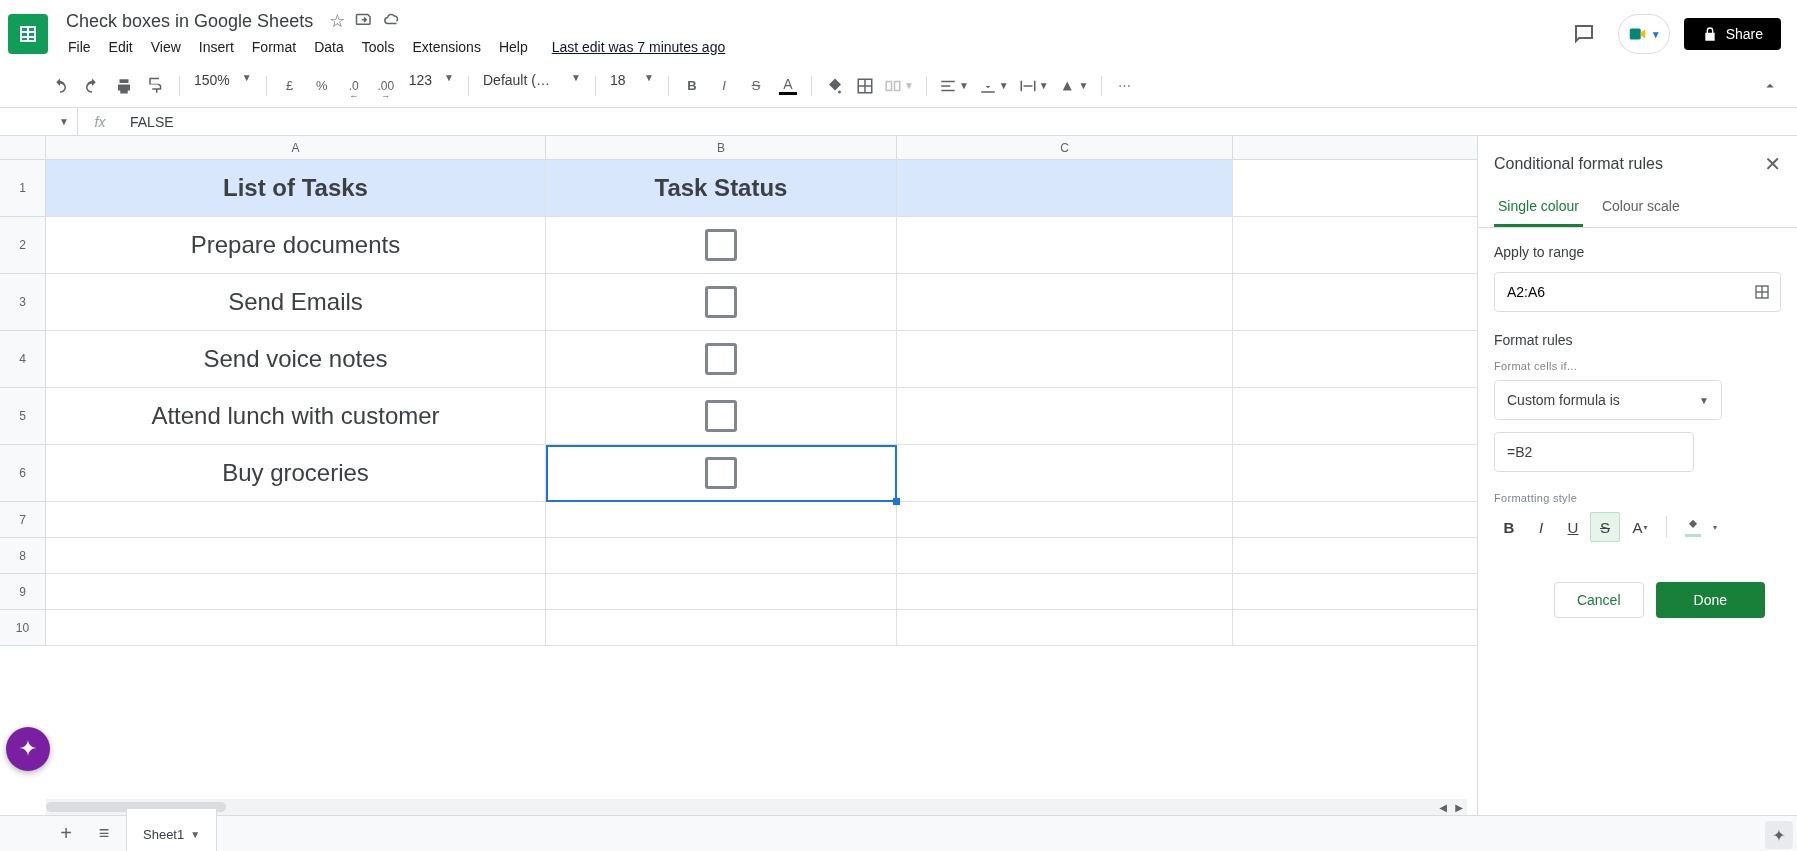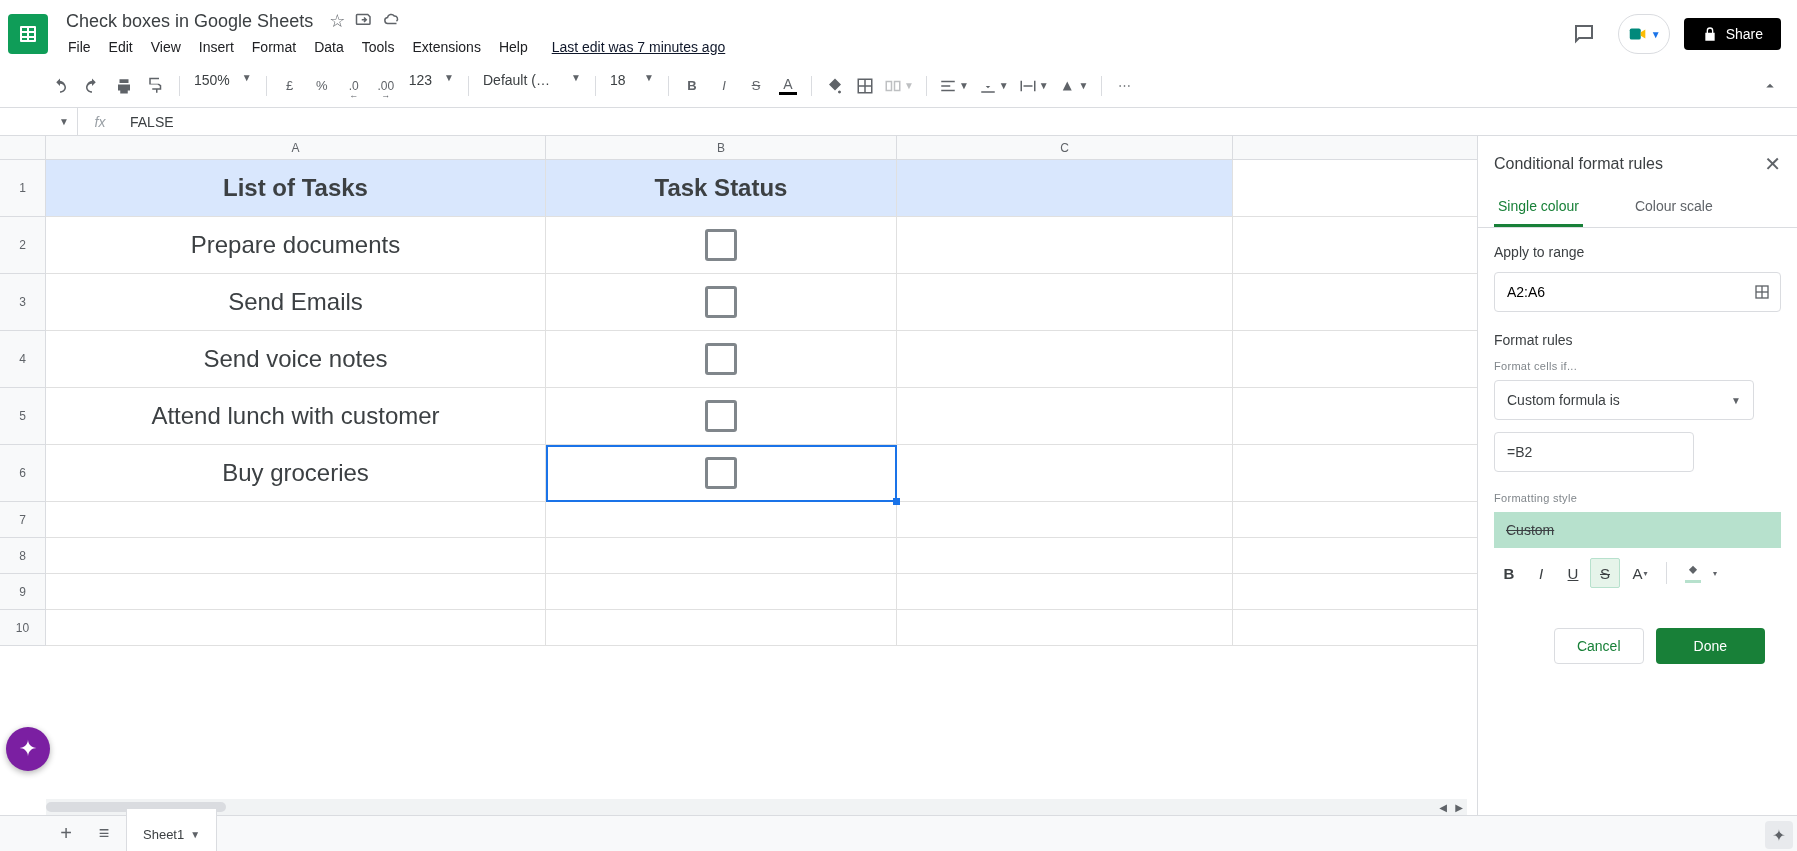--- a/index.html
+++ b/index.html
@@ -64,30 +64,30 @@
   .hscroll { position: absolute; bottom: 36px; left: 46px; right: 330px; height: 16px; background: #f1f3f4; display:flex; align-items:center; }
   .hscroll-track { flex:1; position:relative; height:10px;}
   .hscroll-thumb { position:absolute; left:0; width:180px; height:10px; background:#dadce0; border-radius:5px;}
   .hscroll-btn { width:16px; height:16px; display:flex; align-items:center; justify-content:center; color:#5f6368; font-size:10px; cursor:pointer;}
   
   
   .sidebar { width: 320px; border-left: 1px solid #dadce0; padding: 0; background: #fff; }
   .sb-header { display: flex; align-items: center; justify-content: space-between; padding: 16px 16px 12px 16px; }
   .sb-title { font-size: 16px; color: #3c4043; }
   .sb-close { font-size: 20px; color: #5f6368; cursor: pointer; }
-  .sb-tabs { display: flex; border-bottom: 1px solid #dadce0; padding: 0 16px; gap: 48px; }
+  .sb-tabs { display: flex; border-bottom: 1px solid #dadce0; padding: 0 16px; gap: 15px; }
   .sb-tab { padding: 10px 4px; font-size: 14px; color: #5f6368; cursor: pointer; border-bottom: 3px solid transparent; font-weight: 500; }
   .sb-tab.active { color: #188038; border-bottom-color: #188038; }
   .sb-body { padding: 16px; }
   .sb-label { font-size: 14px; color: #3c4043; margin-bottom: 12px; font-weight: 500; }
   .sb-sublabel { font-size: 11px; color: #80868b; margin-bottom: 8px; letter-spacing: 0.3px; }
   .sb-input-row { display: flex; align-items: center; border: 1px solid #dadce0; border-radius: 4px; height: 40px; margin-bottom: 20px; }
   .sb-input { flex: 1; border: none; padding: 0 12px; font-size: 14px; outline: none; background: transparent; }
   .sb-grid-icon { width: 36px; display: flex; align-items: center; justify-content: center; color: #5f6368; font-size: 16px; cursor: pointer; }
-  .sb-select { border: 1px solid #dadce0; border-radius: 4px; height: 40px; display: flex; align-items: center; justify-content: space-between; padding: 0 12px; font-size: 14px; cursor: pointer; margin-bottom: 12px; width: 260px; }
+  .sb-select { border: 1px solid #dadce0; border-radius: 4px; height: 40px; display: flex; align-items: center; justify-content: space-between; padding: 0 12px; font-size: 14px; cursor: pointer; margin-bottom: 12px; width: 228px; }
   .sb-textinput { border: 1px solid #dadce0; border-radius: 4px; height: 40px; padding: 0 12px; font-size: 14px; width: 200px; display:flex; align-items:center; margin-bottom: 20px; }
   .style-preview { background: #b7e1cd; padding: 10px 12px; font-size: 14px; text-decoration: line-through; margin-bottom: 10px; }
   .style-btns { display: flex; gap: 2px; align-items: center; }
   .style-btn { width: 30px; height: 30px; display: flex; align-items: center; justify-content: center; cursor: pointer; border-radius: 2px; font-size: 15px; color: #3c4043; }
   .style-btn.active { background: #e6f4ea; border: 1px solid #b7e1cd; }
   .style-btn.with-dd { width: 36px; gap:1px; }
   .fill-underline { width: 16px; height: 3px; background: #b7e1cd; margin-top: 1px; }
   .sb-footer { display: flex; justify-content: flex-end; gap: 12px; padding: 40px 16px 0 0; }
   .btn-cancel { background: #fff; border: 1px solid #dadce0; color: #188038; padding: 9px 22px; border-radius: 4px; font-size: 14px; cursor: pointer; font-weight:500; }
   .btn-done { background: #188038; border: none; color: #fff; padding: 9px 38px; border-radius: 4px; font-size: 14px; cursor: pointer; font-weight:500; }
@@ -410,21 +410,20 @@
       <div class="sb-label">Format rules</div>
       <div class="sb-sublabel">Format cells if...</div>
       <div class="sb-select">
         <span>Custom formula is</span>
         <span class="dd-arrow">▼</span>
       </div>
       <div class="sb-textinput">
           <span>=B2</span>
         </div>
       <div class="sb-sublabel">Formatting style</div>
-      <div class="style-preview">Custom</div>
       <div class="style-btns">
         <div class="style-btn">
             <b>B</b>
           </div>
         <div class="style-btn">
             <i>I</i>
           </div>
         <div class="style-btn">
             <u>U</u>
           </div>

